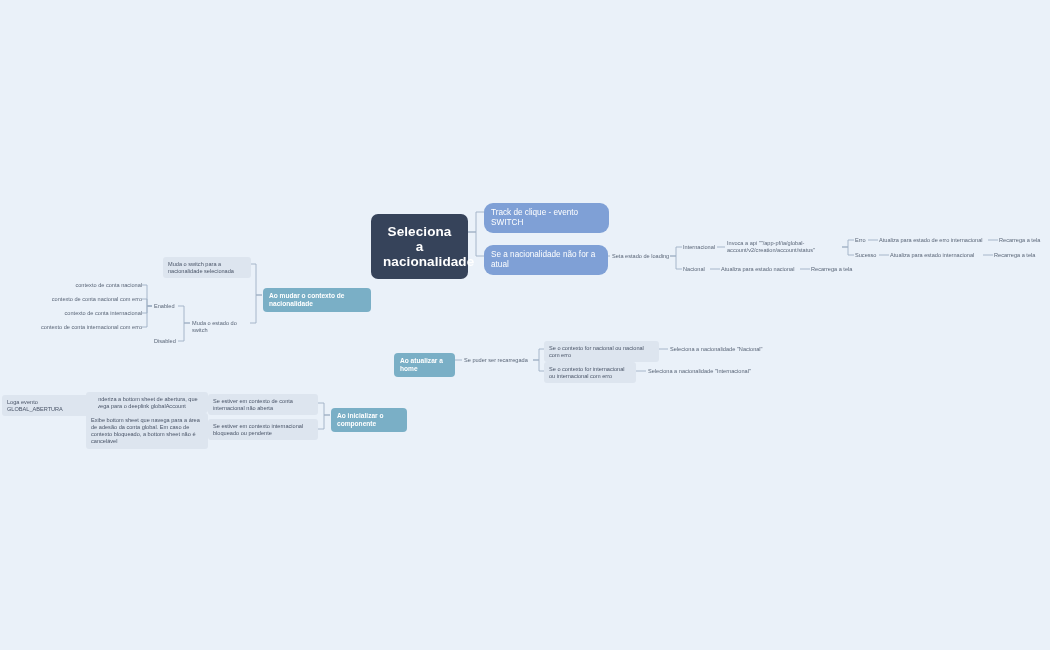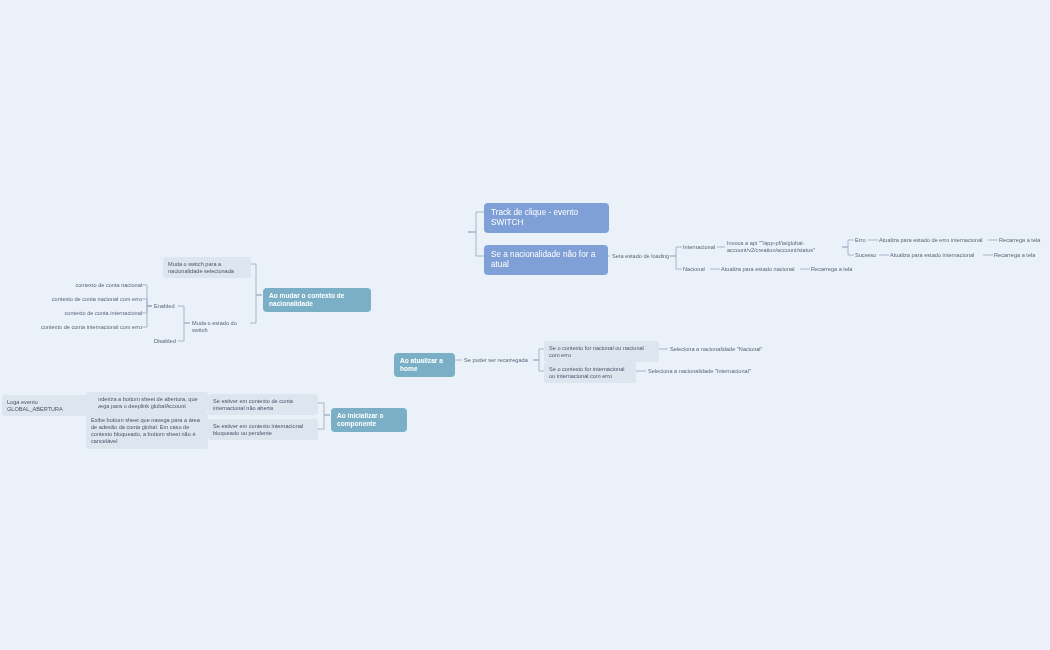--- a/index.html
+++ b/index.html
@@ -21,21 +21,21 @@
     font-weight:bold;font-size:13.5px;line-height:15px;
     border-radius:7px;
     padding:10px 12px;
     text-align:center;
     letter-spacing:.1px;
   }
   
   .n-blue{
     background:#7fa0d6;color:#ffffff;
     font-size:8.2px;line-height:10px;
-    border-radius:4px;
+    border-radius:9px;
     padding:5px 7px;
     font-weight:500;
   }
   
   .n-teal{
     background:#7aafc6;color:#ffffff;
     font-size:6.6px;line-height:8px;
     border-radius:4px;
     padding:4px 6px;
     font-weight:600;
@@ -103,20 +103,23 @@
       <path d="M636 371 L646 371"></path>
 
       <path d="M330 415 L324 415 L324 403 L318 403"></path>
       <path d="M330 415 L324 415 L324 429 L318 429"></path>
       <path d="M210 403 L218 403"></path>
       <path d="M205 429 L213 429"></path>
       <path d="M99 400 L108 400"></path>
     </g>
   </svg>
 
+  <div class="node n-root" style="left:371px;top:214px;width:97px;">
+    <span>Seleciona a nacionalidade</span>
+  </div>
 
   <div class="node n-blue" style="left:484px;top:203px;width:125px;">
     <span>Track de clique - evento SWITCH</span>
   </div>
 
   <div class="node n-blue" style="left:484px;top:245px;width:124px;">
     <span>Se a nacionalidade não for a atual</span>
   </div>
 
   <div class="node n-plain" style="left:610px;top:252px;width:62px;">

